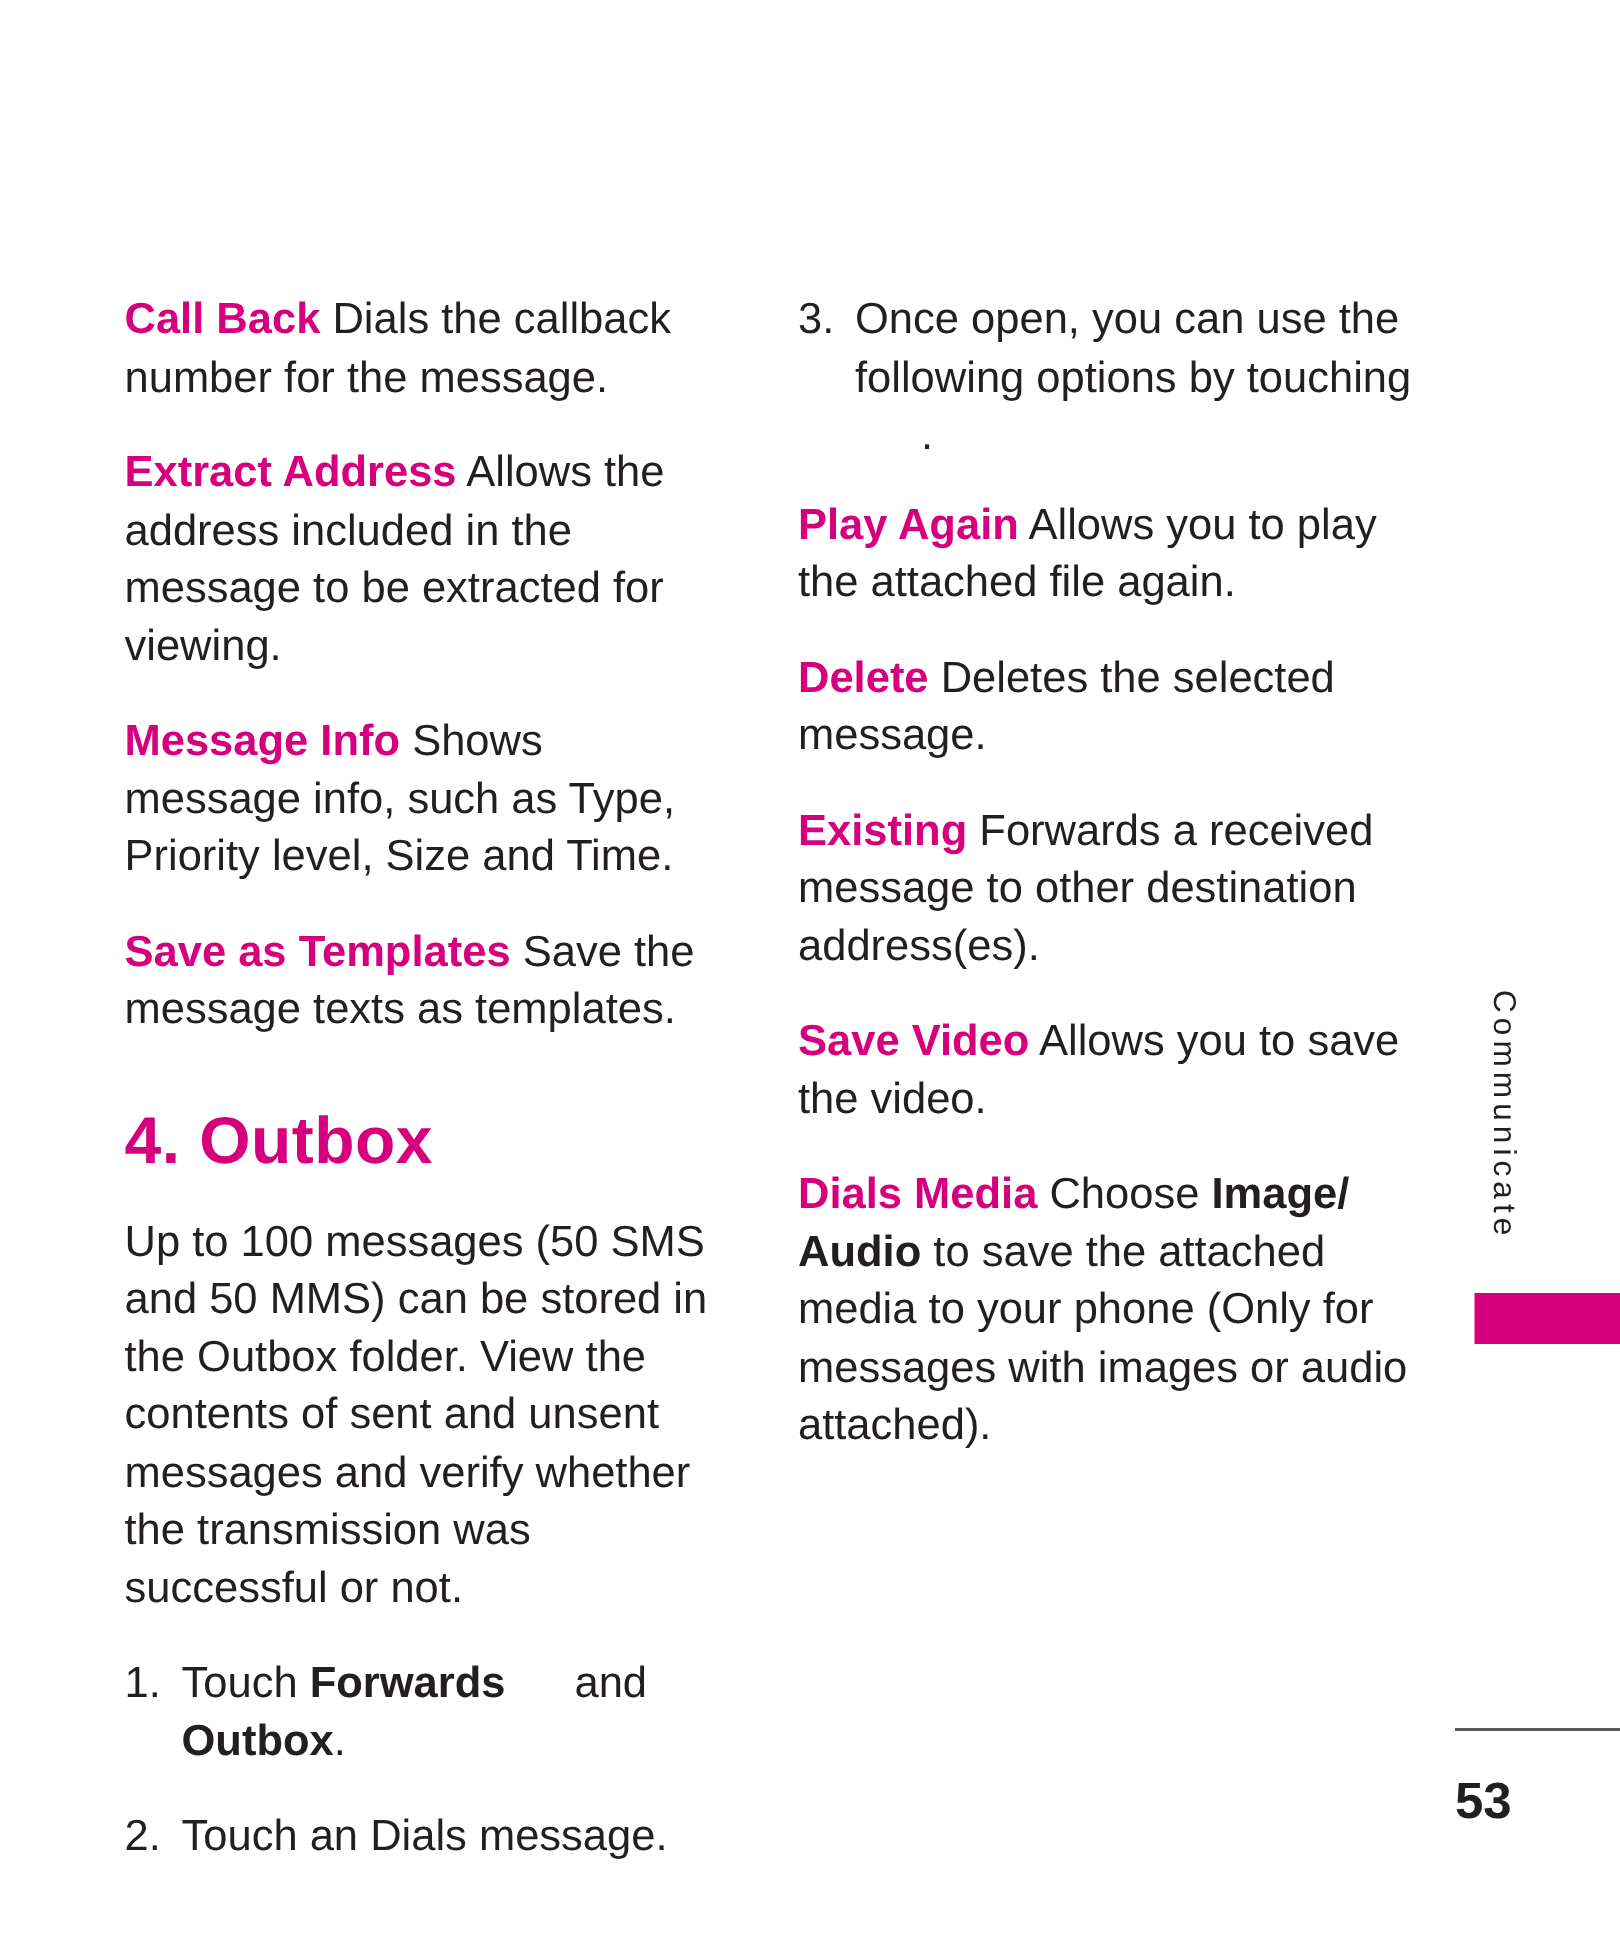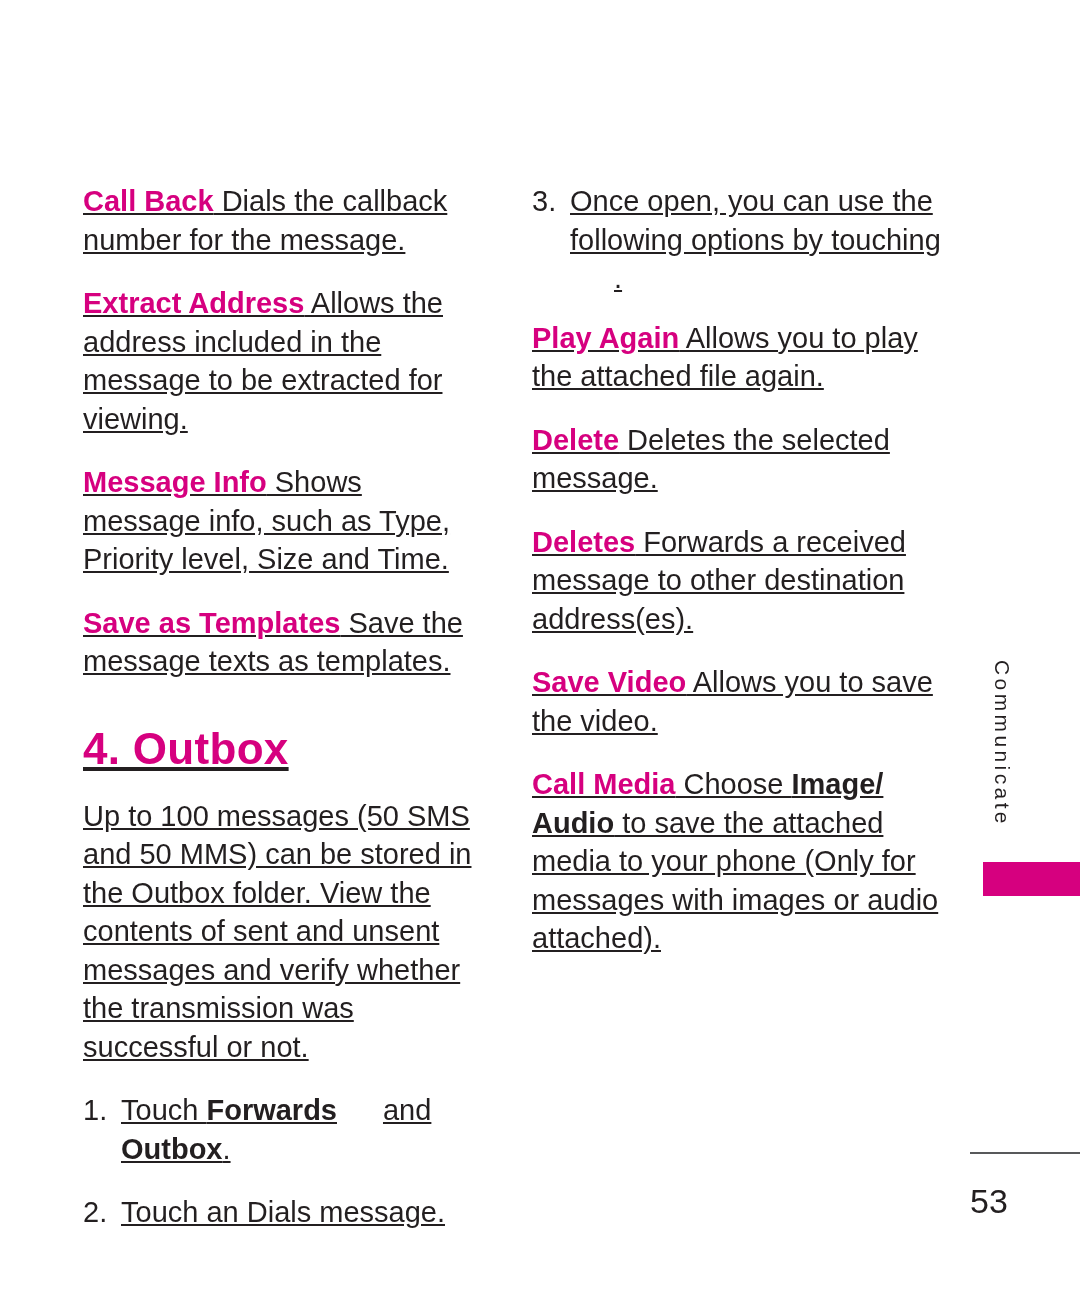--- a/index.html
+++ b/index.html
@@ -12,25 +12,24 @@
     height: 1295px;
     position: relative;
     overflow: hidden;
     font-family: "Liberation Sans", sans-serif;
     color: #231f20;
   }
 
   
   .column {
     position: absolute;
-    top: 182px;
+    top: 194px;
     width: 400px;
     font-size: 29px;
     line-height: 38.5px;
-    text-decoration: underline;
   }
   #col-left  { left: 83px; }
   #col-right { left: 532px; width: 410px; }
 
   .para {
     margin: 0 0 25px 0;
   }
   .para:last-child { margin-bottom: 0; }
 
   .term {
@@ -112,21 +111,21 @@
     width: 110px;
     height: 2px;
     background: #58595b;
   }
   #page-number {
     position: absolute;
     left: 970px;
     top: 1182px;
     width: 60px;
     font-size: 34px;
-    font-weight: normal;
+    font-weight: bold;
     color: #231f20;
     text-align: left;
   }
 </style>
 </head>
 <body>
 
 <div class="column" id="col-left">
 
   <p class="para">
@@ -171,30 +170,30 @@
 
   <p class="para" style="margin-top:21px;">
     <span class="term">Play Again</span><span> Allows you to play the attached file again.</span>
   </p>
 
   <p class="para">
     <span class="term">Delete</span><span> Deletes the selected message.</span>
   </p>
 
   <p class="para">
-    <span class="term">Deletes</span><span> Forwards a received message to other destination address(es).</span>
+    <span class="term">Existing</span><span> Forwards a received message to other destination address(es).</span>
   </p>
 
 
   <p class="para">
     <span class="term">Save Video</span><span> Allows you to save the video.</span>
   </p>
 
   <p class="para">
-    <span class="term">Call Media</span><span> Choose </span><span class="strong">Image/ Audio</span><span> to save the attached media to your phone (Only for messages with images or audio attached).</span>
+    <span class="term">Dials Media</span><span> Choose </span><span class="strong">Image/ Audio</span><span> to save the attached media to your phone (Only for messages with images or audio attached).</span>
   </p>
 
 </div>
 
 <div id="side-tab">
   <span id="side-tab-label">Communicate</span>
 </div>
 <div id="side-tab-bar"></div>
 
 <div id="footer-rule"></div>

